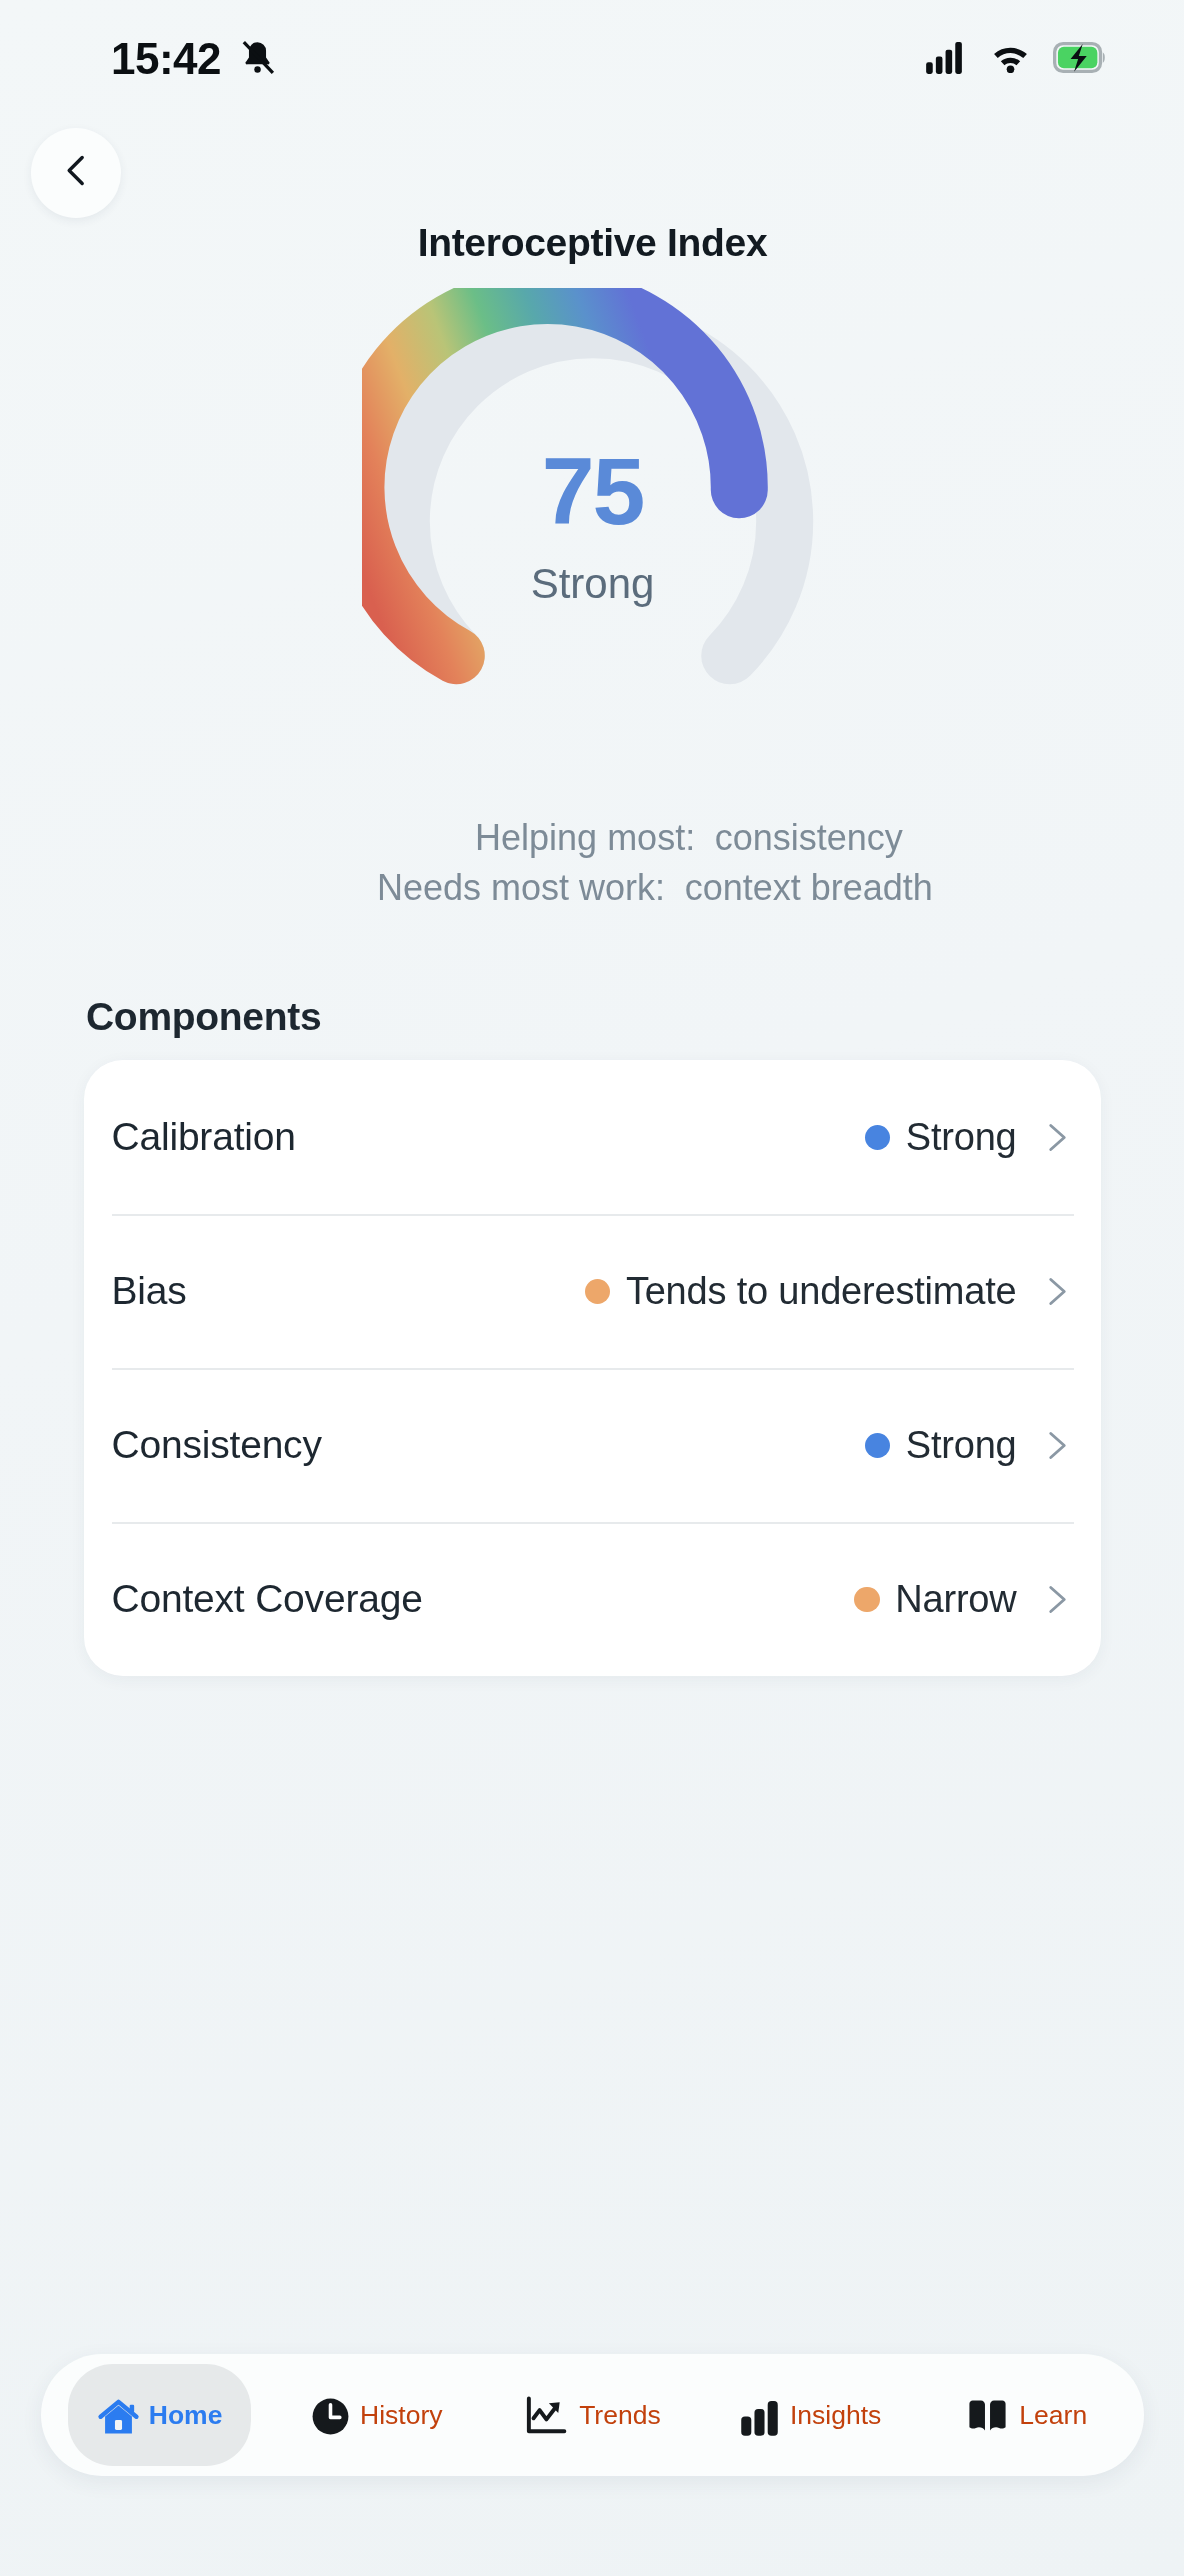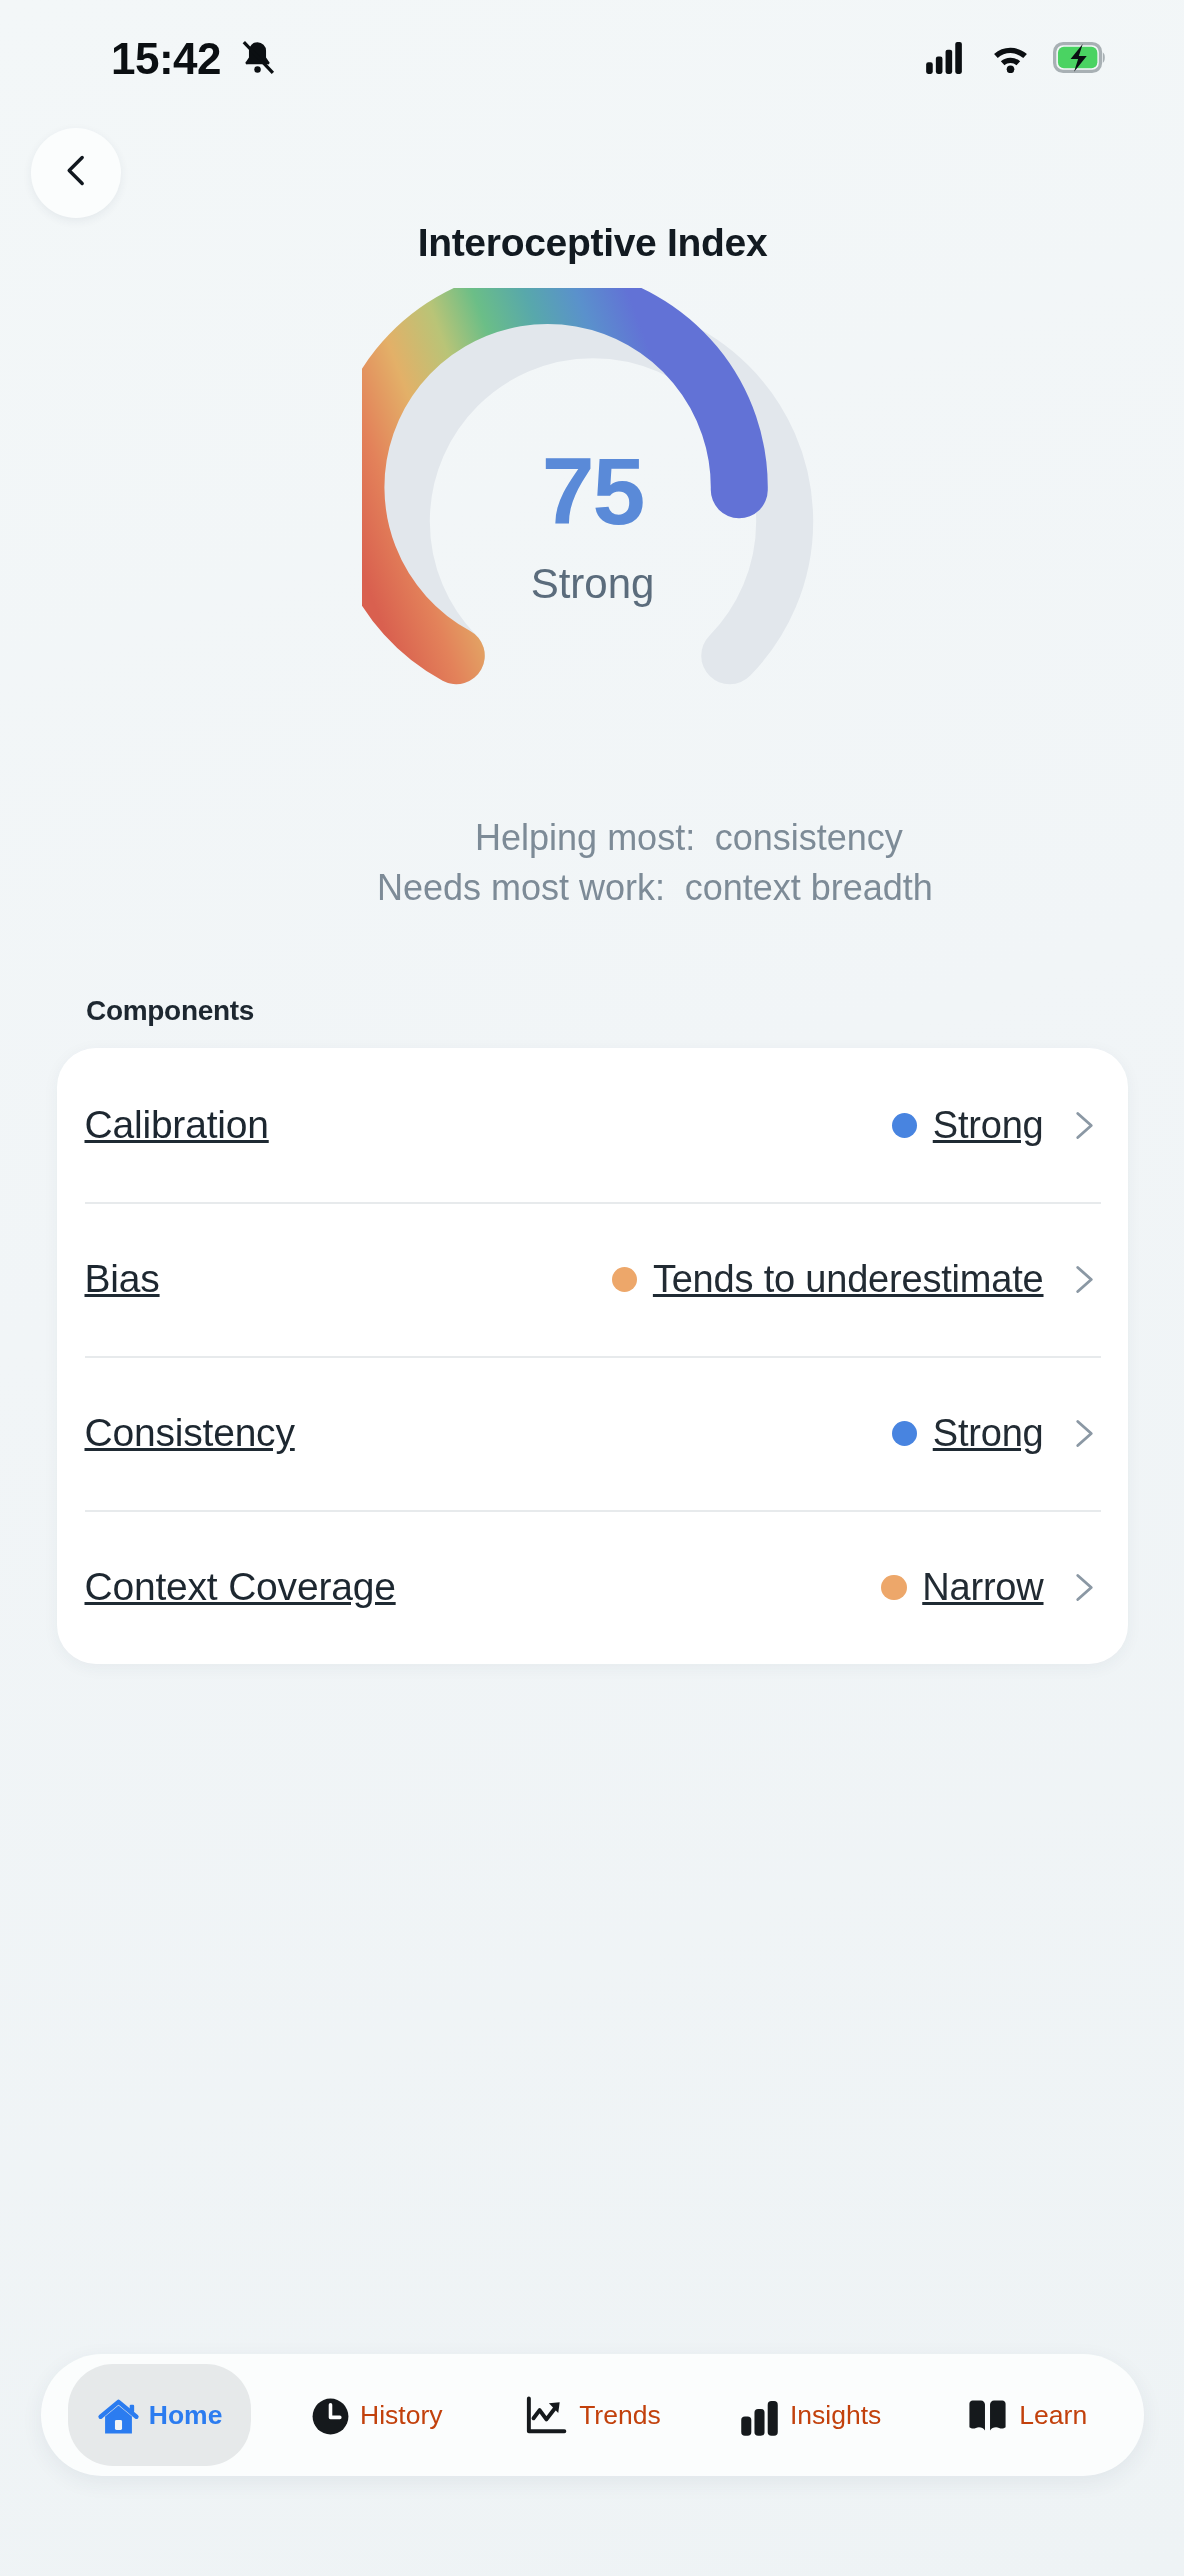--- a/index.html
+++ b/index.html
@@ -74,29 +74,28 @@
     align-items:baseline;
     font-size:36px;
     color:#7d8b97;
   }
   .sum-key{ text-align:right; }
   .sum-val{ text-align:left; color:#7d8b97; }
 
   
   .section-title{
     margin:86px 0 21.6px 86px;
-    font-size:28px; font-weight:700; color:#1d2730; letter-spacing:-0.3px;
+    font-size:39px; font-weight:700; color:#1d2730; letter-spacing:-0.3px;
   }
   .card{
-    margin:0 57px;
+    margin:0 84px;
     background:#ffffff;
     border-radius:39px;
     box-shadow:0 3.9px 15.7px rgba(40,60,80,.05);
     overflow:hidden;
-    text-decoration:underline;
   }
   .row{
     height:154px;
     display:flex; align-items:center; justify-content:space-between;
     padding:0 29.5px 0 27.5px;
     cursor:pointer;
     position:relative;
   }
   .row + .row::before{
     content:""; position:absolute; left:27.5px; right:27.5px; top:0;

